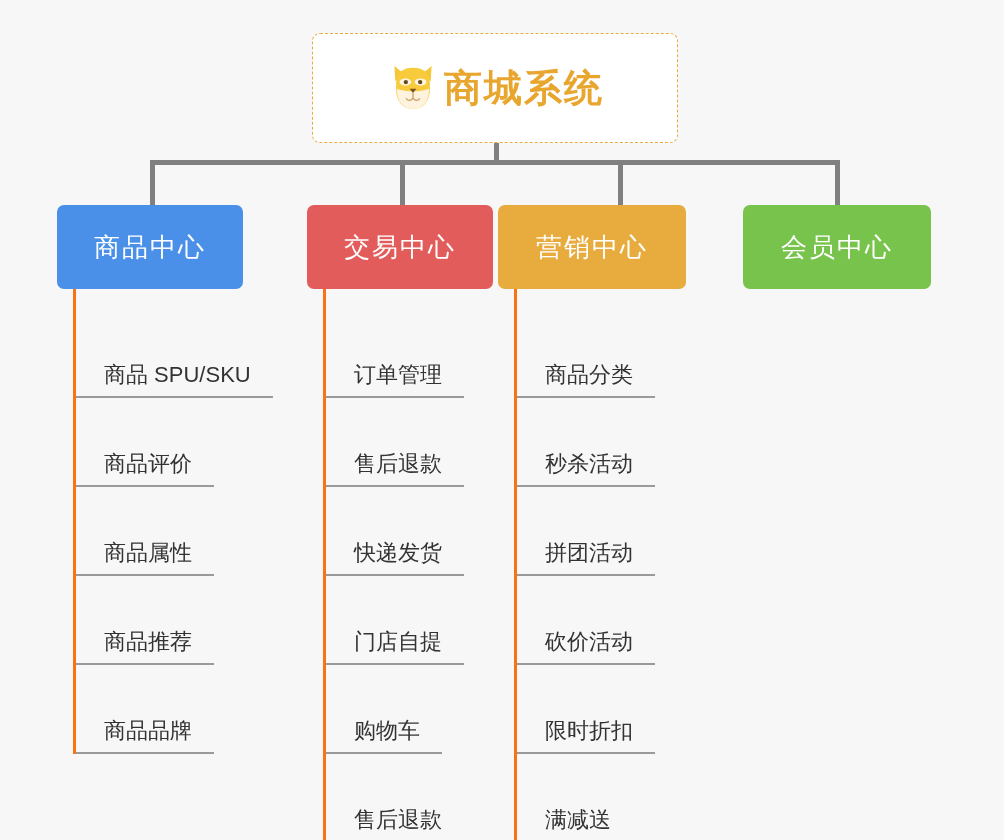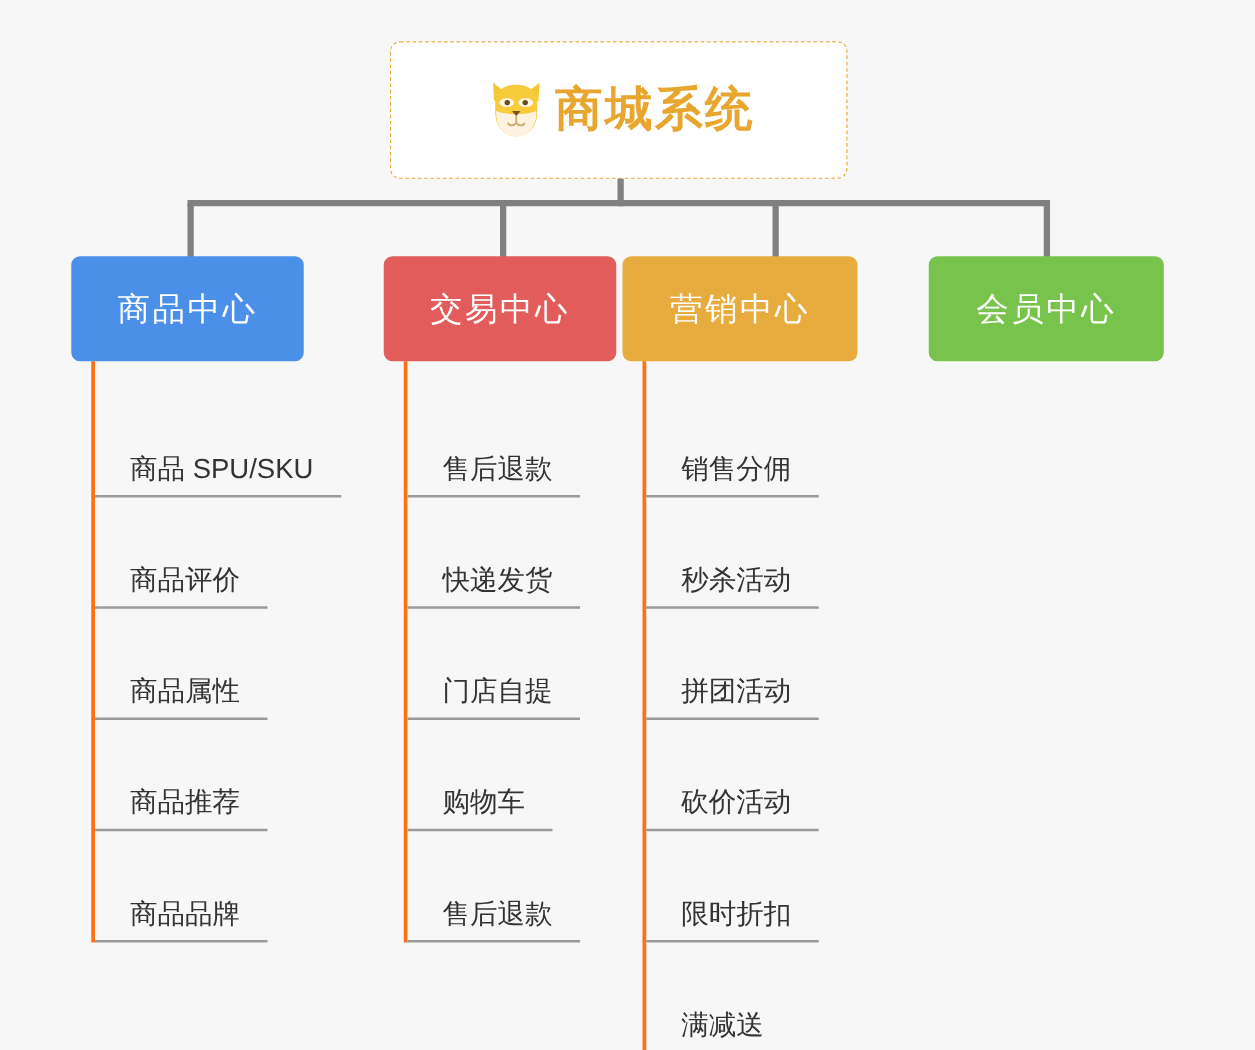--- a/index.html
+++ b/index.html
@@ -147,20 +147,23 @@
         </div>
     </div>
   </div>
 
   <div class="column" id="col-1">
     <div class="cat-box" style="background: rgb(226, 92, 92);">
       <span>交易中心</span>
     </div>
     <div class="leaf-list">
       <div class="leaf">
+          <span class="leaf-label">订单管理</span>
+        </div>
+      <div class="leaf">
           <span class="leaf-label">售后退款</span>
         </div>
       <div class="leaf">
           <span class="leaf-label">快递发货</span>
         </div>
       <div class="leaf">
           <span class="leaf-label">门店自提</span>
         </div>
       <div class="leaf">
           <span class="leaf-label">购物车</span>
@@ -170,21 +173,21 @@
         </div>
     </div>
   </div>
 
   <div class="column" id="col-2">
     <div class="cat-box" style="background: rgb(232, 171, 62);">
       <span>营销中心</span>
     </div>
     <div class="leaf-list">
       <div class="leaf">
-          <span class="leaf-label">销售分佣</span>
+          <span class="leaf-label">商品分类</span>
         </div>
       <div class="leaf">
           <span class="leaf-label">秒杀活动</span>
         </div>
       <div class="leaf">
           <span class="leaf-label">拼团活动</span>
         </div>
       <div class="leaf">
           <span class="leaf-label">砍价活动</span>
         </div>

